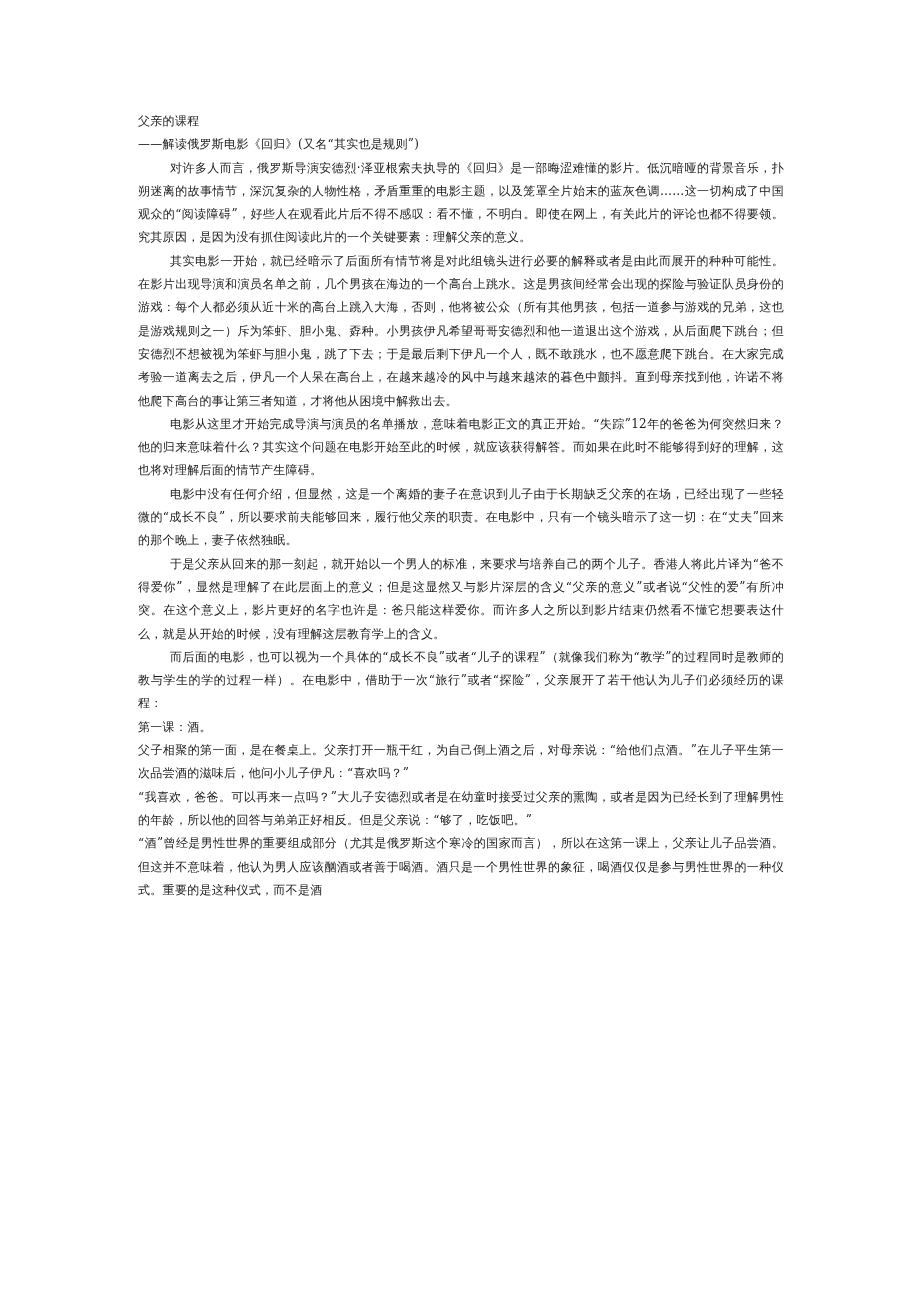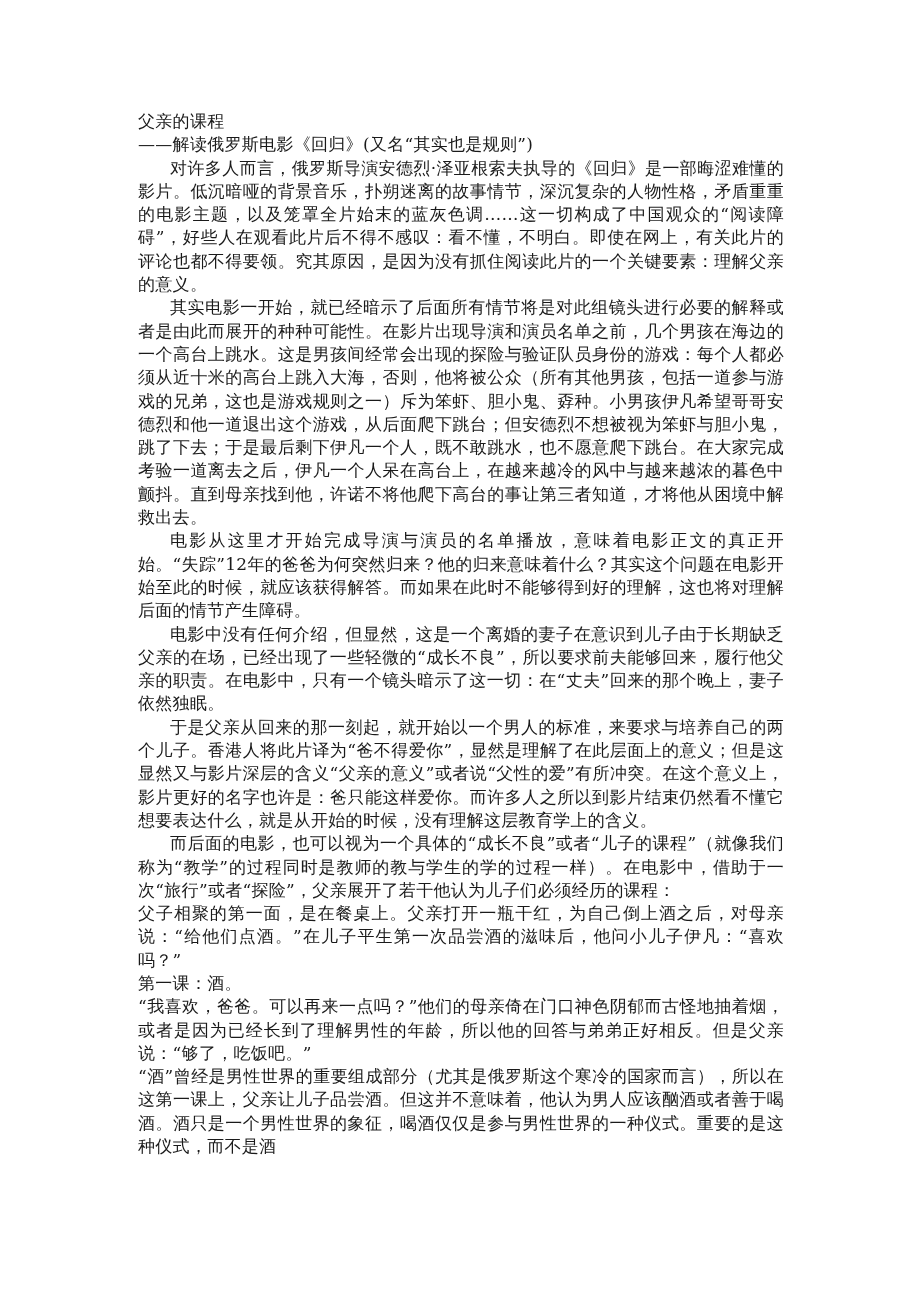--- a/index.html
+++ b/index.html
@@ -3,36 +3,36 @@
 <meta charset="utf-8">
 <style>
   html, body { margin: 0; padding: 0; background: #ffffff; }
   body {
     width: 920px; height: 1302px; position: relative; overflow: hidden;
     font-family: "DejaVu Serif", "Liberation Serif", serif;
     color: #1a1a1a;
   }
   .page {
     position: absolute; left: 138px; top: 110px; width: 646px;
-    font-size: 17px; line-height: 23.3px;
+    font-size: 12px; line-height: 23.3px;
     text-align: justify; text-justify: inter-character;
     letter-spacing: 0.3px;
   }
   .page p { margin: 0; }
   .indent { text-indent: 32px; }
 </style>
 </head>
 <body>
 
 <div class="page">
   <p>父亲的课程</p>
   <p>——解读俄罗斯电影《回归》(又名“其实也是规则”)</p>
   <p class="indent">对许多人而言，俄罗斯导演安德烈·泽亚根索夫执导的《回归》是一部晦涩难懂的影片。低沉暗哑的背景音乐，扑朔迷离的故事情节，深沉复杂的人物性格，矛盾重重的电影主题，以及笼罩全片始末的蓝灰色调……这一切构成了中国观众的“阅读障碍”，好些人在观看此片后不得不感叹：看不懂，不明白。即使在网上，有关此片的评论也都不得要领。究其原因，是因为没有抓住阅读此片的一个关键要素：理解父亲的意义。</p>
   <p class="indent">其实电影一开始，就已经暗示了后面所有情节将是对此组镜头进行必要的解释或者是由此而展开的种种可能性。在影片出现导演和演员名单之前，几个男孩在海边的一个高台上跳水。这是男孩间经常会出现的探险与验证队员身份的游戏：每个人都必须从近十米的高台上跳入大海，否则，他将被公众（所有其他男孩，包括一道参与游戏的兄弟，这也是游戏规则之一）斥为笨虾、胆小鬼、孬种。小男孩伊凡希望哥哥安德烈和他一道退出这个游戏，从后面爬下跳台；但安德烈不想被视为笨虾与胆小鬼，跳了下去；于是最后剩下伊凡一个人，既不敢跳水，也不愿意爬下跳台。在大家完成考验一道离去之后，伊凡一个人呆在高台上，在越来越冷的风中与越来越浓的暮色中颤抖。直到母亲找到他，许诺不将他爬下高台的事让第三者知道，才将他从困境中解救出去。</p>
   <p class="indent">电影从这里才开始完成导演与演员的名单播放，意味着电影正文的真正开始。“失踪”12年的爸爸为何突然归来？他的归来意味着什么？其实这个问题在电影开始至此的时候，就应该获得解答。而如果在此时不能够得到好的理解，这也将对理解后面的情节产生障碍。</p>
   <p class="indent">电影中没有任何介绍，但显然，这是一个离婚的妻子在意识到儿子由于长期缺乏父亲的在场，已经出现了一些轻微的“成长不良”，所以要求前夫能够回来，履行他父亲的职责。在电影中，只有一个镜头暗示了这一切：在“丈夫”回来的那个晚上，妻子依然独眠。</p>
   <p class="indent">于是父亲从回来的那一刻起，就开始以一个男人的标准，来要求与培养自己的两个儿子。香港人将此片译为“爸不得爱你”，显然是理解了在此层面上的意义；但是这显然又与影片深层的含义“父亲的意义”或者说“父性的爱”有所冲突。在这个意义上，影片更好的名字也许是：爸只能这样爱你。而许多人之所以到影片结束仍然看不懂它想要表达什么，就是从开始的时候，没有理解这层教育学上的含义。</p>
   <p class="indent">而后面的电影，也可以视为一个具体的“成长不良”或者“儿子的课程”（就像我们称为“教学”的过程同时是教师的教与学生的学的过程一样）。在电影中，借助于一次“旅行”或者“探险”，父亲展开了若干他认为儿子们必须经历的课程：</p>
+  <p>第一课：酒。</p>
   <p>父子相聚的第一面，是在餐桌上。父亲打开一瓶干红，为自己倒上酒之后，对母亲说：“给他们点酒。”在儿子平生第一次品尝酒的滋味后，他问小儿子伊凡：“喜欢吗？”</p>
-  <p>第一课：酒。</p>
-  <p>“我喜欢，爸爸。可以再来一点吗？”他们的母亲倚在门口神色阴郁而古怪地抽着烟，或者是因为已经长到了理解男性的年龄，所以他的回答与弟弟正好相反。但是父亲说：“够了，吃饭吧。”</p>
+  <p>“我喜欢，爸爸。可以再来一点吗？”大儿子安德烈或者是在幼童时接受过父亲的熏陶，或者是因为已经长到了理解男性的年龄，所以他的回答与弟弟正好相反。但是父亲说：“够了，吃饭吧。”</p>
   <p>“酒”曾经是男性世界的重要组成部分（尤其是俄罗斯这个寒冷的国家而言），所以在这第一课上，父亲让儿子品尝酒。但这并不意味着，他认为男人应该酗酒或者善于喝酒。酒只是一个男性世界的象征，喝酒仅仅是参与男性世界的一种仪式。重要的是这种仪式，而不是酒</p>
 </div>
 
 </body></html>

